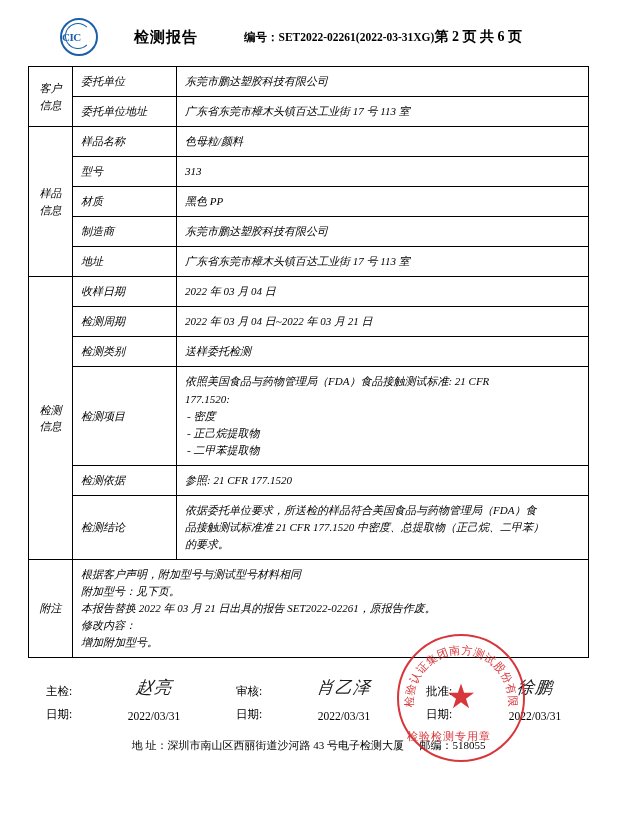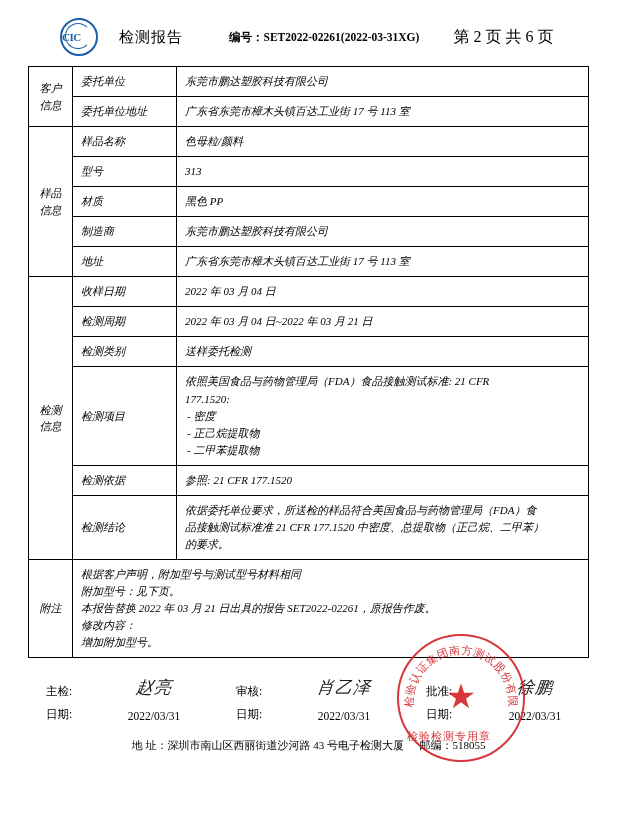--- a/index.html
+++ b/index.html
@@ -56,35 +56,34 @@
     left: 3px;
     top: 3px;
     width: 24px;
     height: 24px;
     border-radius: 50%;
     border: 1px solid #1a5fa8;
     border-right-color: transparent;
   }
   .report-title {
     font-size: 15px;
-    font-weight: normal;
-    margin-left: 21px;
+    font-weight: bold;
+    margin-left: 36px;
     letter-spacing: 1px;
   }
   .report-no {
     font-size: 11.5px;
     font-weight: bold;
     margin-left: 46px;
     white-space: nowrap;
   }
   .report-no .lbl { letter-spacing: 0px; }
   .page-no {
-    font-size: 16px;
-    font-weight: normal;
-    margin-left: 34px;
+    font-size: 14px;
+    font-weight: bold;
     white-space: nowrap;
   }
 
   
   table.main {
     width: 100%;
     border-collapse: collapse;
     table-layout: fixed;
     font-style: italic;
   }

